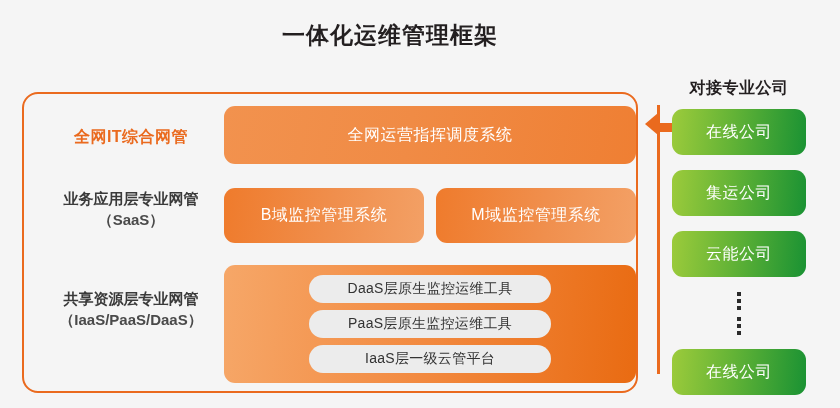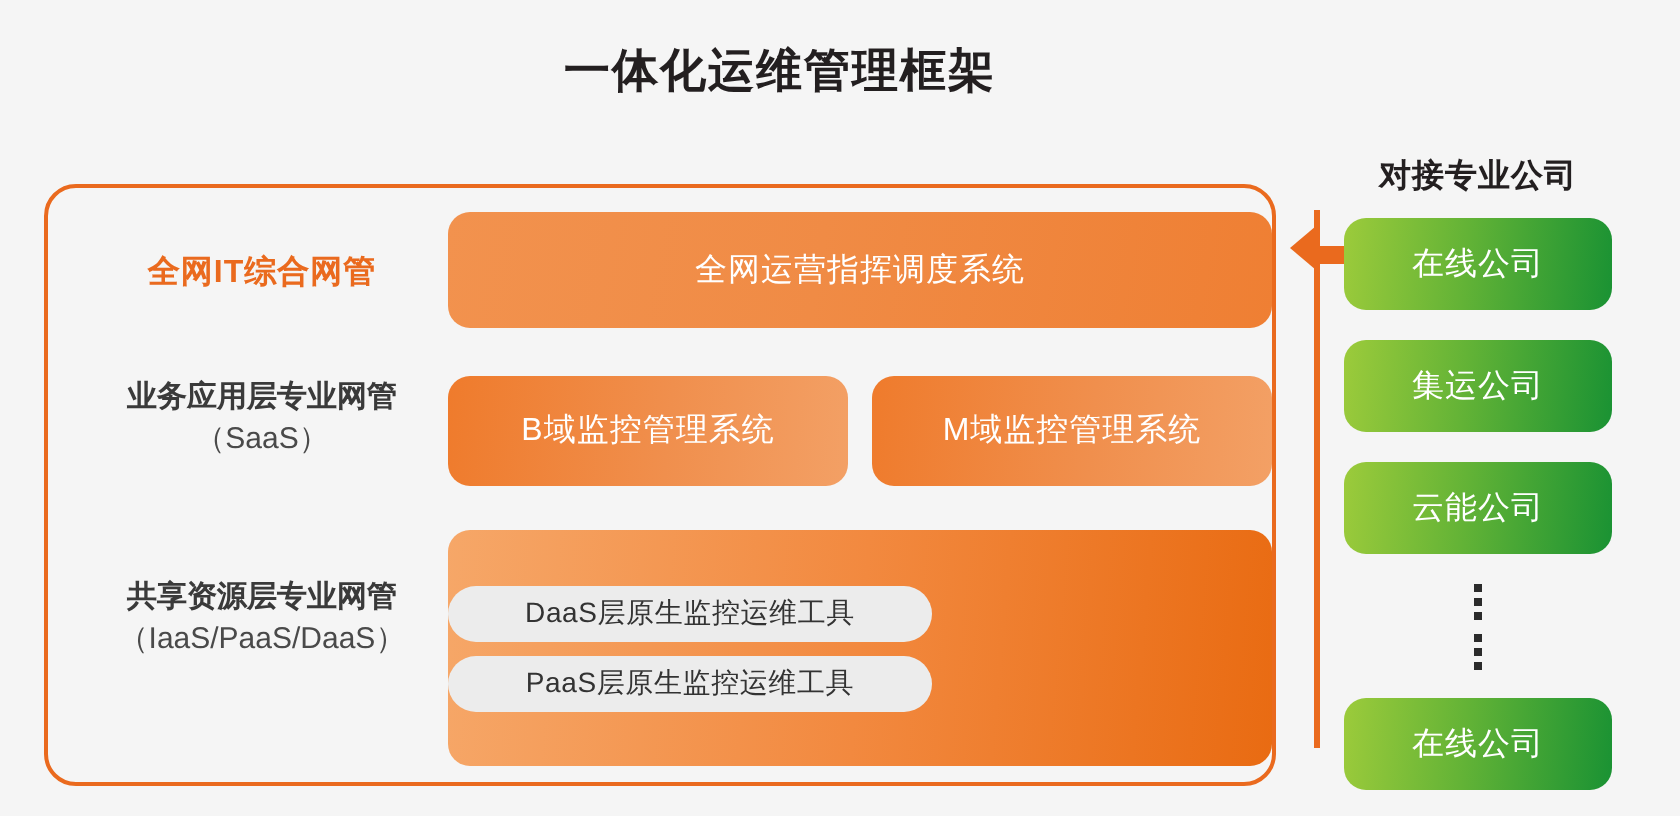--- a/index.html
+++ b/index.html
@@ -54,21 +54,21 @@
     line-height: 1.42;
   }
   .layer-label .label-main {
     display: block;
     font-size: 15px;
     font-weight: bold;
   }
   .layer-label .label-sub {
     display: block;
     font-size: 15px;
-    font-weight: normal;
+    font-weight: bold;
     color: #4a4a4a;
   }
   #layer-label-0 {
     top: 32px;
     color: #ea6a1e;
   }
   #layer-label-0 .label-main {
     color: #ea6a1e;
     font-size: 16px;
     letter-spacing: 0.5px;
@@ -113,20 +113,21 @@
     background: linear-gradient(95deg, #ef7b2c 0%, #f08f4d 55%, #f3a065 100%);
   }
 
   #box-shared-resource {
     width: 100%;
     height: 100%;
     border-radius: 11px;
     background: linear-gradient(95deg, #f6a768 0%, #f2893f 50%, #e96b12 100%);
     display: flex;
     flex-direction: column;
+    align-items: center;
     justify-content: center;
     gap: 7px;
   }
   .tool-pill {
     width: 242px;
     height: 28px;
     background: #ececec;
     border-radius: 14px;
     display: flex;
     align-items: center;
@@ -251,20 +252,21 @@
     <div class="split-row">
       <div class="orange-box" id="box-b-domain">B域监控管理系统</div>
       <div class="orange-box" id="box-m-domain">M域监控管理系统</div>
     </div>
   </div>
 
   <div class="layer-row" id="layer-row-2">
     <div id="box-shared-resource">
       <div class="tool-pill">DaaS层原生监控运维工具</div>
       <div class="tool-pill">PaaS层原生监控运维工具</div>
+      <div class="tool-pill">IaaS层一级云管平台</div>
     </div>
   </div>
 
 </div>
 
 <div id="connector-vline"></div>
 <div id="connector-group">
   <div id="arrow-head"></div>
   <div id="arrow-shaft"></div>
 </div>

